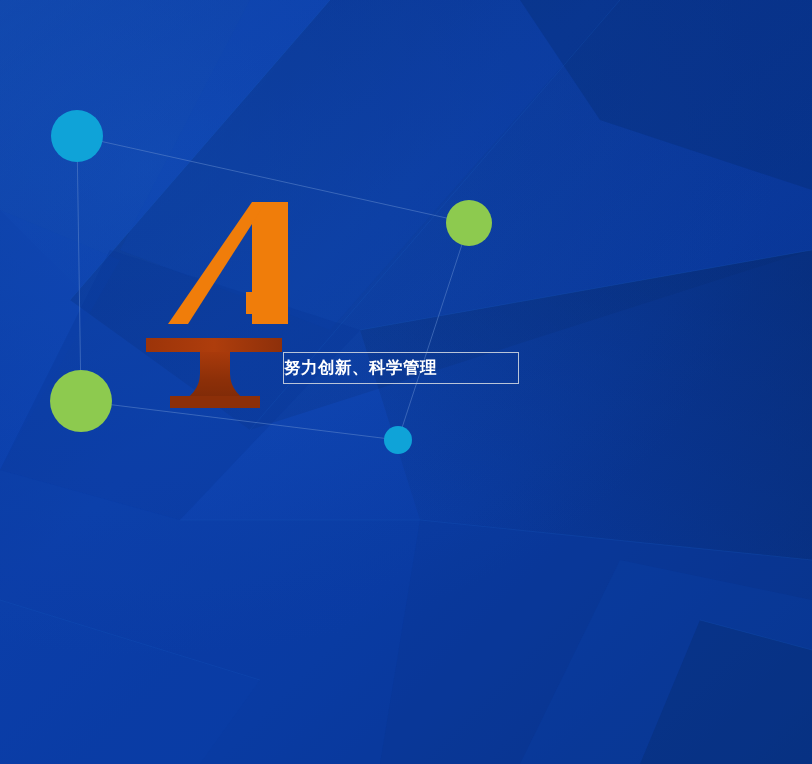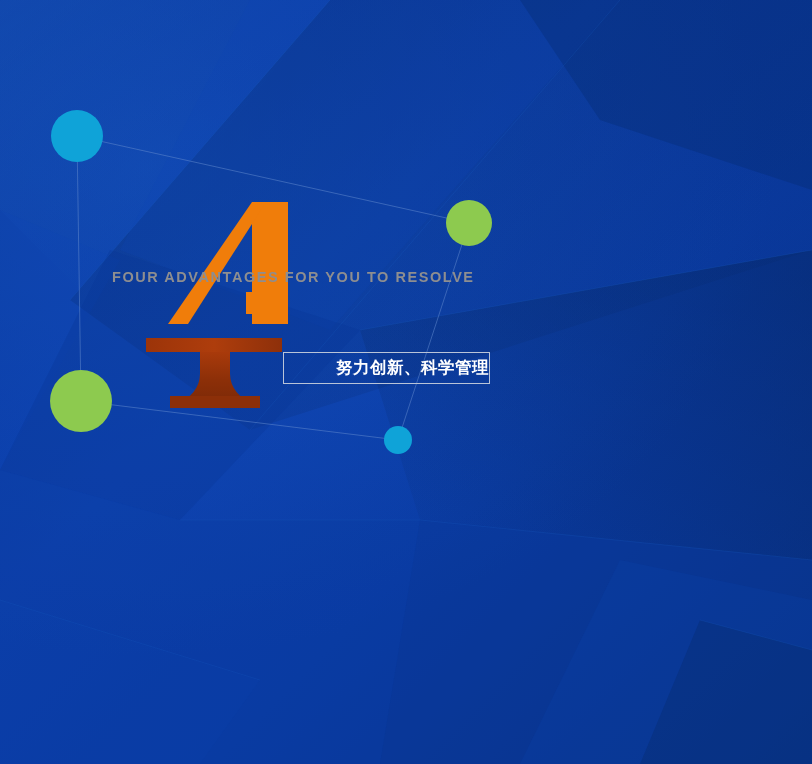--- a/index.html
+++ b/index.html
@@ -79,27 +79,27 @@
     letter-spacing: 1px;
     line-height: 1.1;
     white-space: nowrap;
     font-family: "DejaVu Sans", "Liberation Sans", sans-serif;
   }
 
   .tagline-box {
     position: absolute;
     left: 171px;
     top: 156px;
-    width: 207px;
+    width: 236px;
     height: 32px;
     border: 1px solid #b9c4d8;
     box-sizing: border-box;
     display: flex;
     align-items: center;
-    justify-content: flex-end;
+    justify-content: flex-start;
   }
   .tagline-box .tagline-text {
     font-size: 16.5px;
     font-weight: 700;
     color: #ffffff;
     letter-spacing: 0.5px;
     white-space: nowrap;
     font-family: "DejaVu Sans", "Liberation Sans", sans-serif;
   }
 </style>
@@ -185,21 +185,20 @@
         <rect x="28" y="200" width="90" height="12" fill="#8c2f08"></rect>
       </g>
 
       <g fill="#f07d0a">
         <polygon points="110,6 146,6 146,128 110,128"></polygon>
         <polygon points="110,6 124,6 46,128 26,128"></polygon>
         <polygon points="104,96 146,96 146,118 104,118"></polygon>
       </g>
     </svg>
 
-    <p class="eyebrow" style="color: rgb(142, 142, 144);">FOUR ADVANTAGES FOR YOU TO RESOLVE</p>
 
 
     <div class="tagline-box" style="border-color: rgb(185, 196, 216);">
       <span class="tagline-text" style="color: rgb(255, 255, 255);">努力创新、科学管理</span>
     </div>
 
   </div>
 </div>
 
 </body></html>

